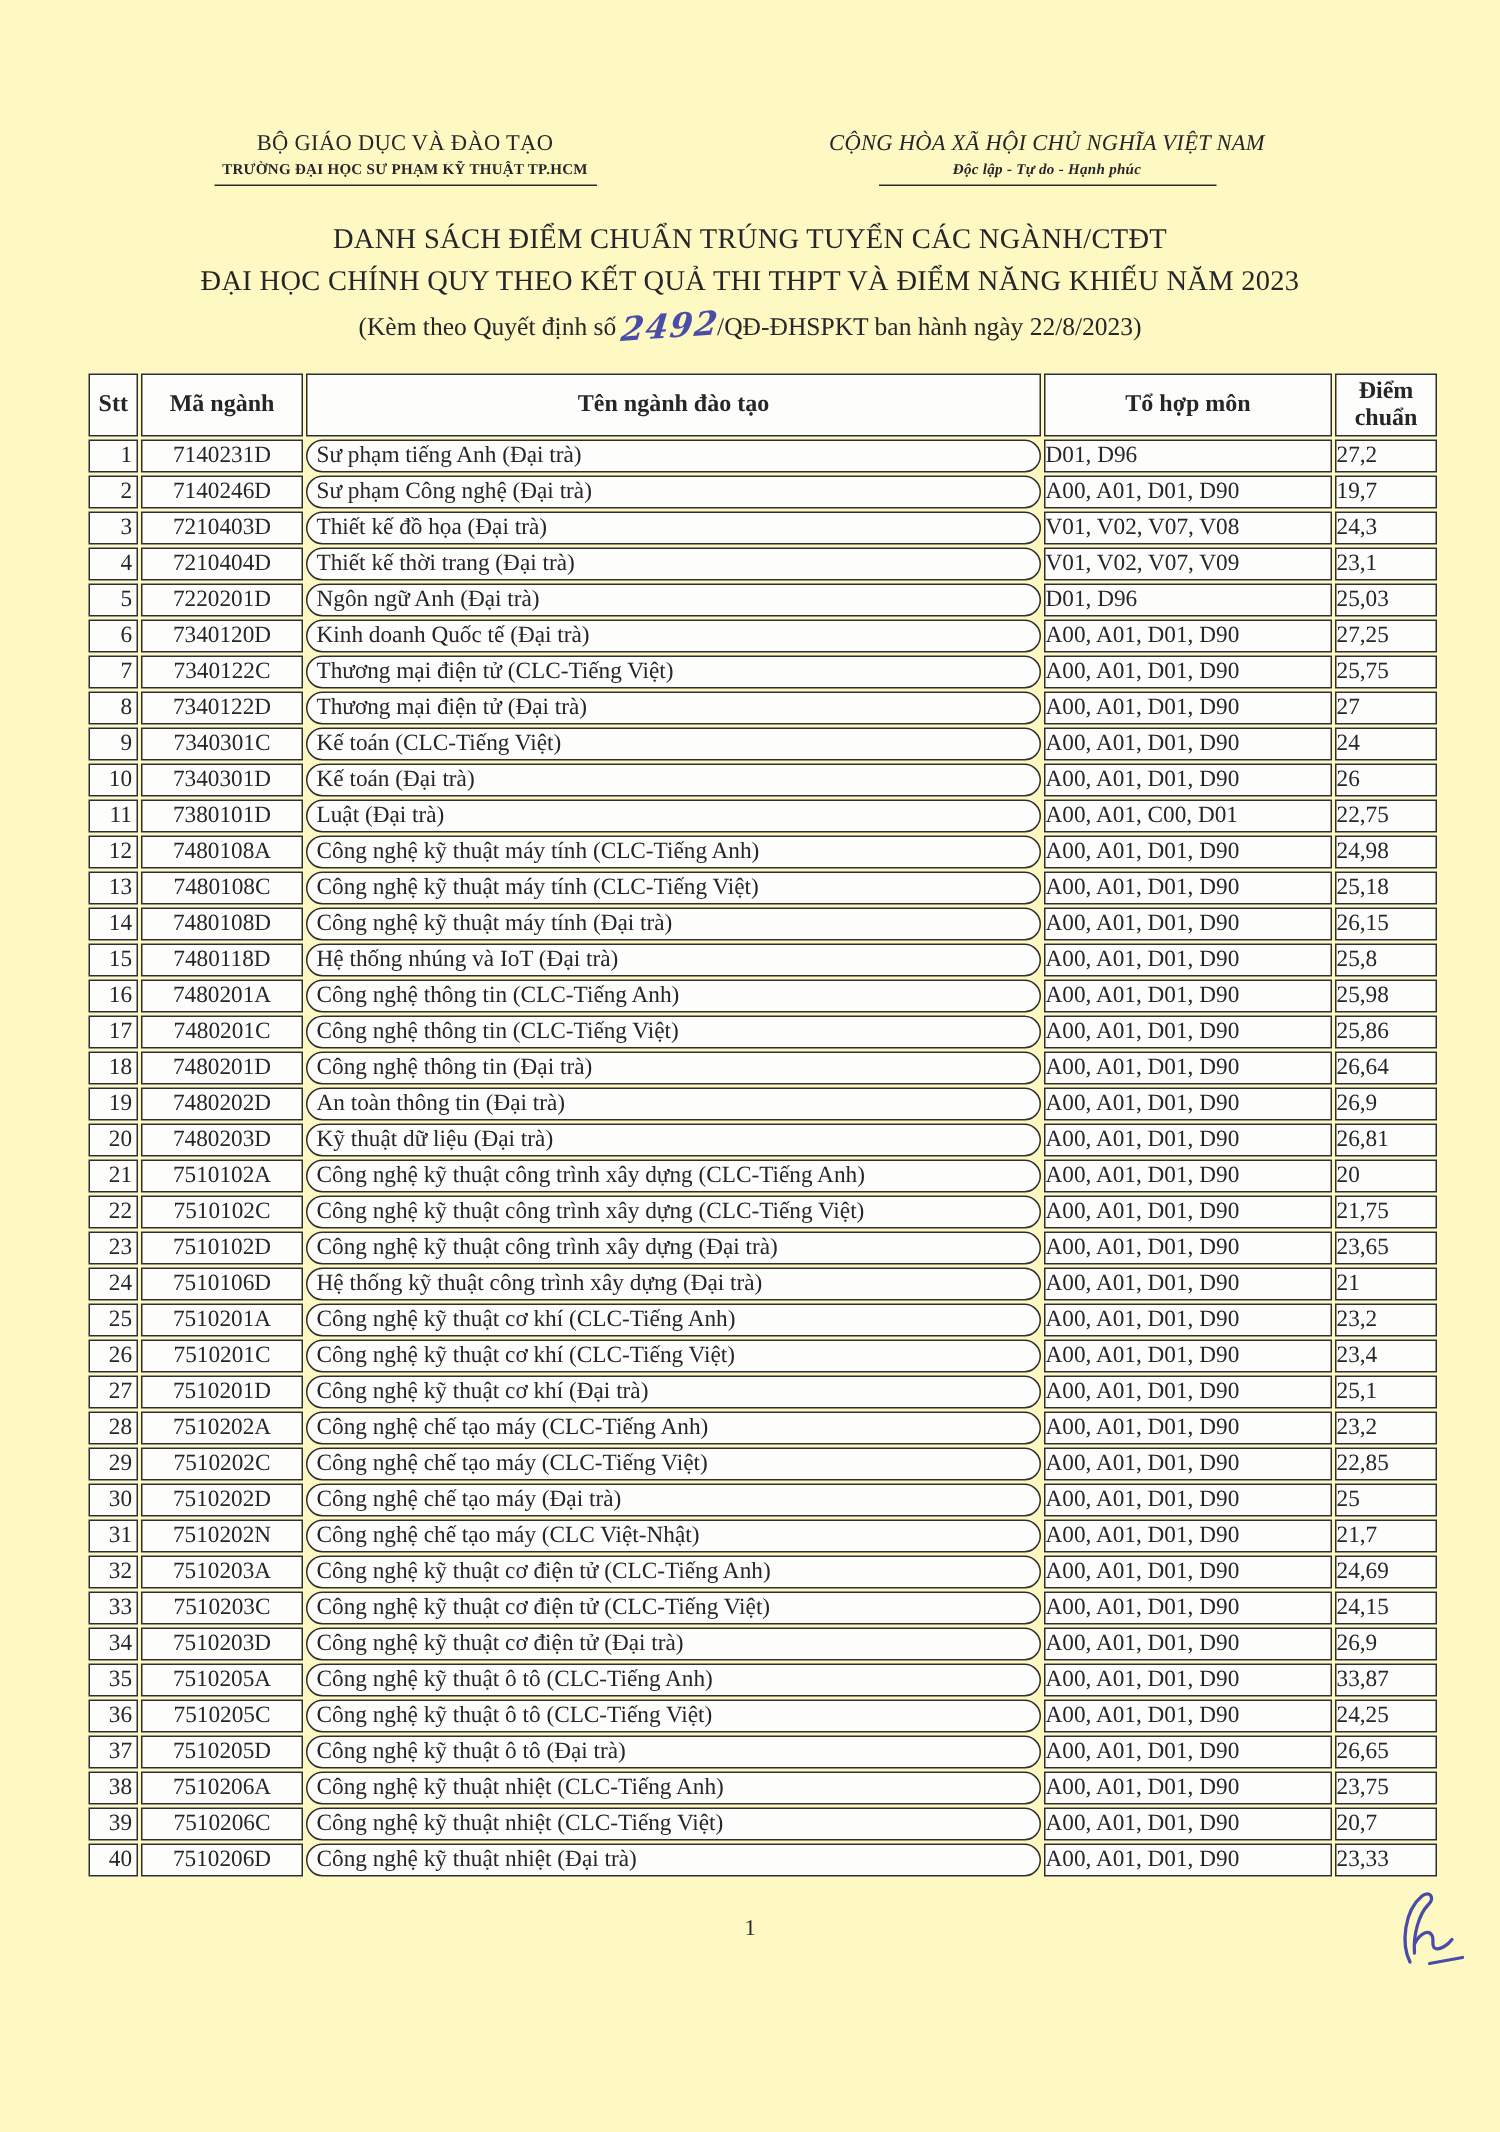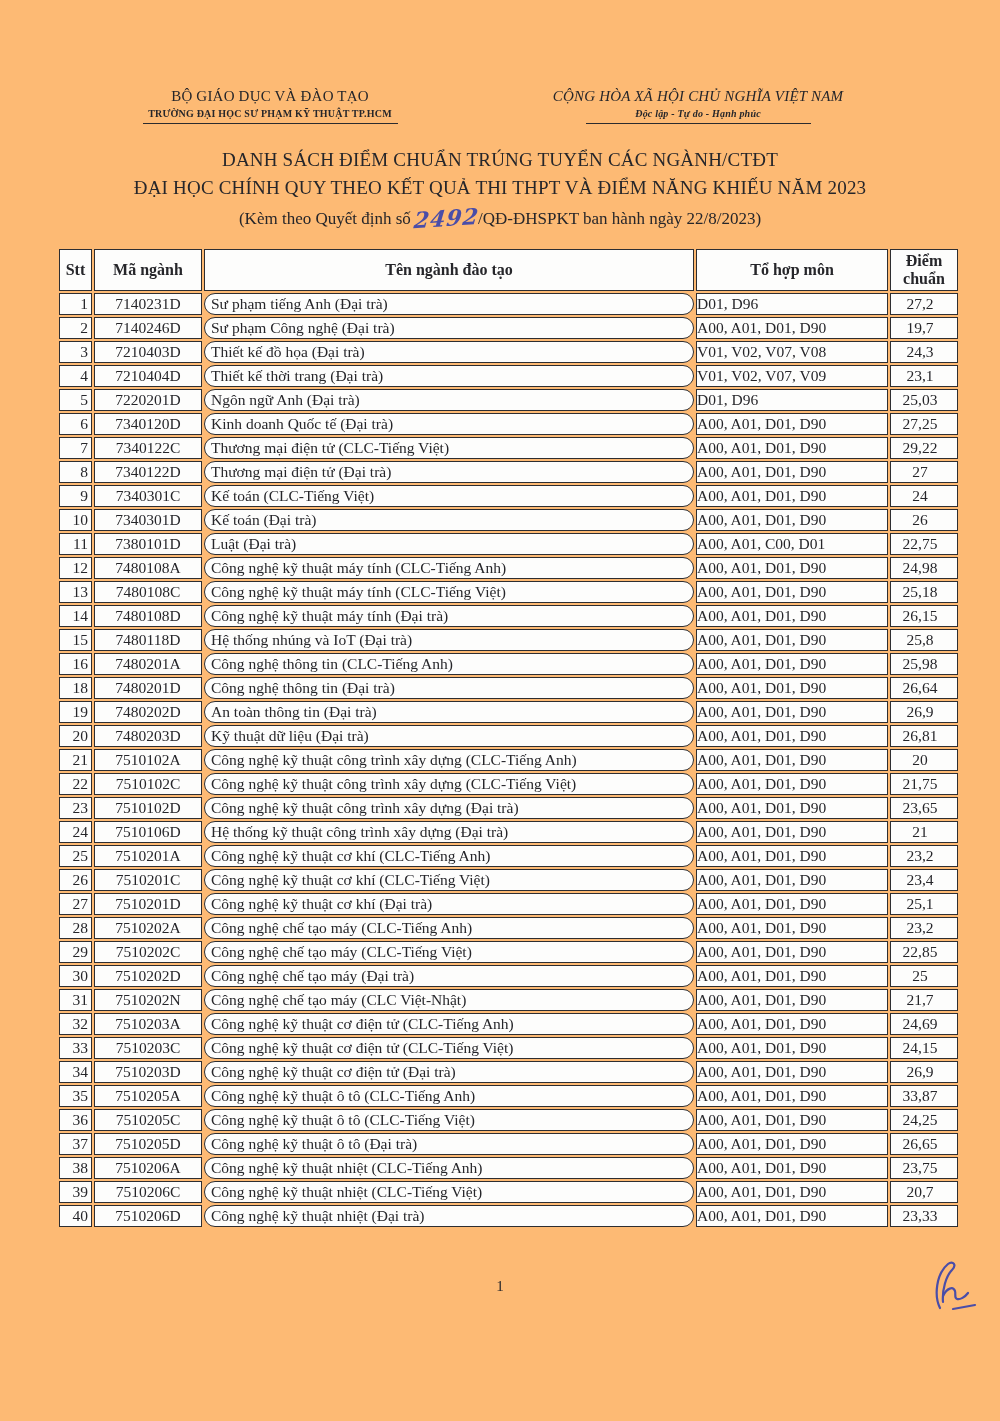--- a/index.html
+++ b/index.html
@@ -1,21 +1,21 @@
 <!DOCTYPE html>
 <html><head>
 <meta charset="utf-8">
 <style>
   * { margin:0; padding:0; box-sizing:border-box; }
   html,body { background:#e9e9e7; }
   .page {
     position:relative;
     width:1000px; height:1421px;
     margin:0 auto;
-    background:#fdba74;
+    background:#fef9c3;
     font-family:"Liberation Serif", serif;
     color:#26262a;
     overflow:hidden;
   }
   
   .org-block { position:absolute; top:86px; text-align:center; line-height:1.38; }
   .org-left  { left:60px;  width:420px; }
   .org-right { left:524px; width:348px;font-style:italic; }
   .org-line1 { font-size:15px; letter-spacing:.2px; }
   .org-line2 { font-size:10px; font-weight:bold; letter-spacing:.2px; }
@@ -59,21 +59,21 @@
   .score-table td { height:20px; line-height:20px; }
   .col-stt   { width:33px;  }
   .col-ma    { width:108px; }
   .col-ten   { width:auto;  }
   .col-tohop { width:192px; }
   .col-diem  { width:68px;  }
   td.c-stt   { text-align:right;  padding-right:3px; }
   td.c-ma    { text-align:center; }
   td.c-ten   { text-align:left;   padding-left:6px;border-radius:11px; }
   td.c-tohop { text-align:left; }
-  td.c-diem  { text-align:center;  padding-right:8px; }
+  td.c-diem  { text-align:left;  padding-right:8px; }
 
   
   .page-number { position:absolute; top:1278px; left:0; width:1000px; text-align:center; font-size:15px; }
   .signature { position:absolute; top:1258px; left:922px; width:62px; height:62px; }
 </style>
 </head>
 <body>
 
 <div class="page">
 
@@ -161,21 +161,21 @@
       <td class="c-ten">Kinh doanh Quốc tế (Đại trà)</td>
       <td class="c-tohop">A00, A01, D01, D90</td>
       <td class="c-diem">27,25</td>
     </tr>
 
     <tr>
       <td class="c-stt">7</td>
       <td class="c-ma">7340122C</td>
       <td class="c-ten">Thương mại điện tử (CLC-Tiếng Việt)</td>
       <td class="c-tohop">A00, A01, D01, D90</td>
-      <td class="c-diem">29,22</td>
+      <td class="c-diem">25,75</td>
     </tr>
 
     <tr>
       <td class="c-stt">8</td>
       <td class="c-ma">7340122D</td>
       <td class="c-ten">Thương mại điện tử (Đại trà)</td>
       <td class="c-tohop">A00, A01, D01, D90</td>
       <td class="c-diem">27</td>
     </tr>
 
@@ -236,20 +236,27 @@
     </tr>
 
     <tr>
       <td class="c-stt">16</td>
       <td class="c-ma">7480201A</td>
       <td class="c-ten">Công nghệ thông tin (CLC-Tiếng Anh)</td>
       <td class="c-tohop">A00, A01, D01, D90</td>
       <td class="c-diem">25,98</td>
     </tr>
 
+    <tr>
+      <td class="c-stt">17</td>
+      <td class="c-ma">7480201C</td>
+      <td class="c-ten">Công nghệ thông tin (CLC-Tiếng Việt)</td>
+      <td class="c-tohop">A00, A01, D01, D90</td>
+      <td class="c-diem">25,86</td>
+    </tr>
 
     <tr>
       <td class="c-stt">18</td>
       <td class="c-ma">7480201D</td>
       <td class="c-ten">Công nghệ thông tin (Đại trà)</td>
       <td class="c-tohop">A00, A01, D01, D90</td>
       <td class="c-diem">26,64</td>
     </tr>
 
     <tr>

